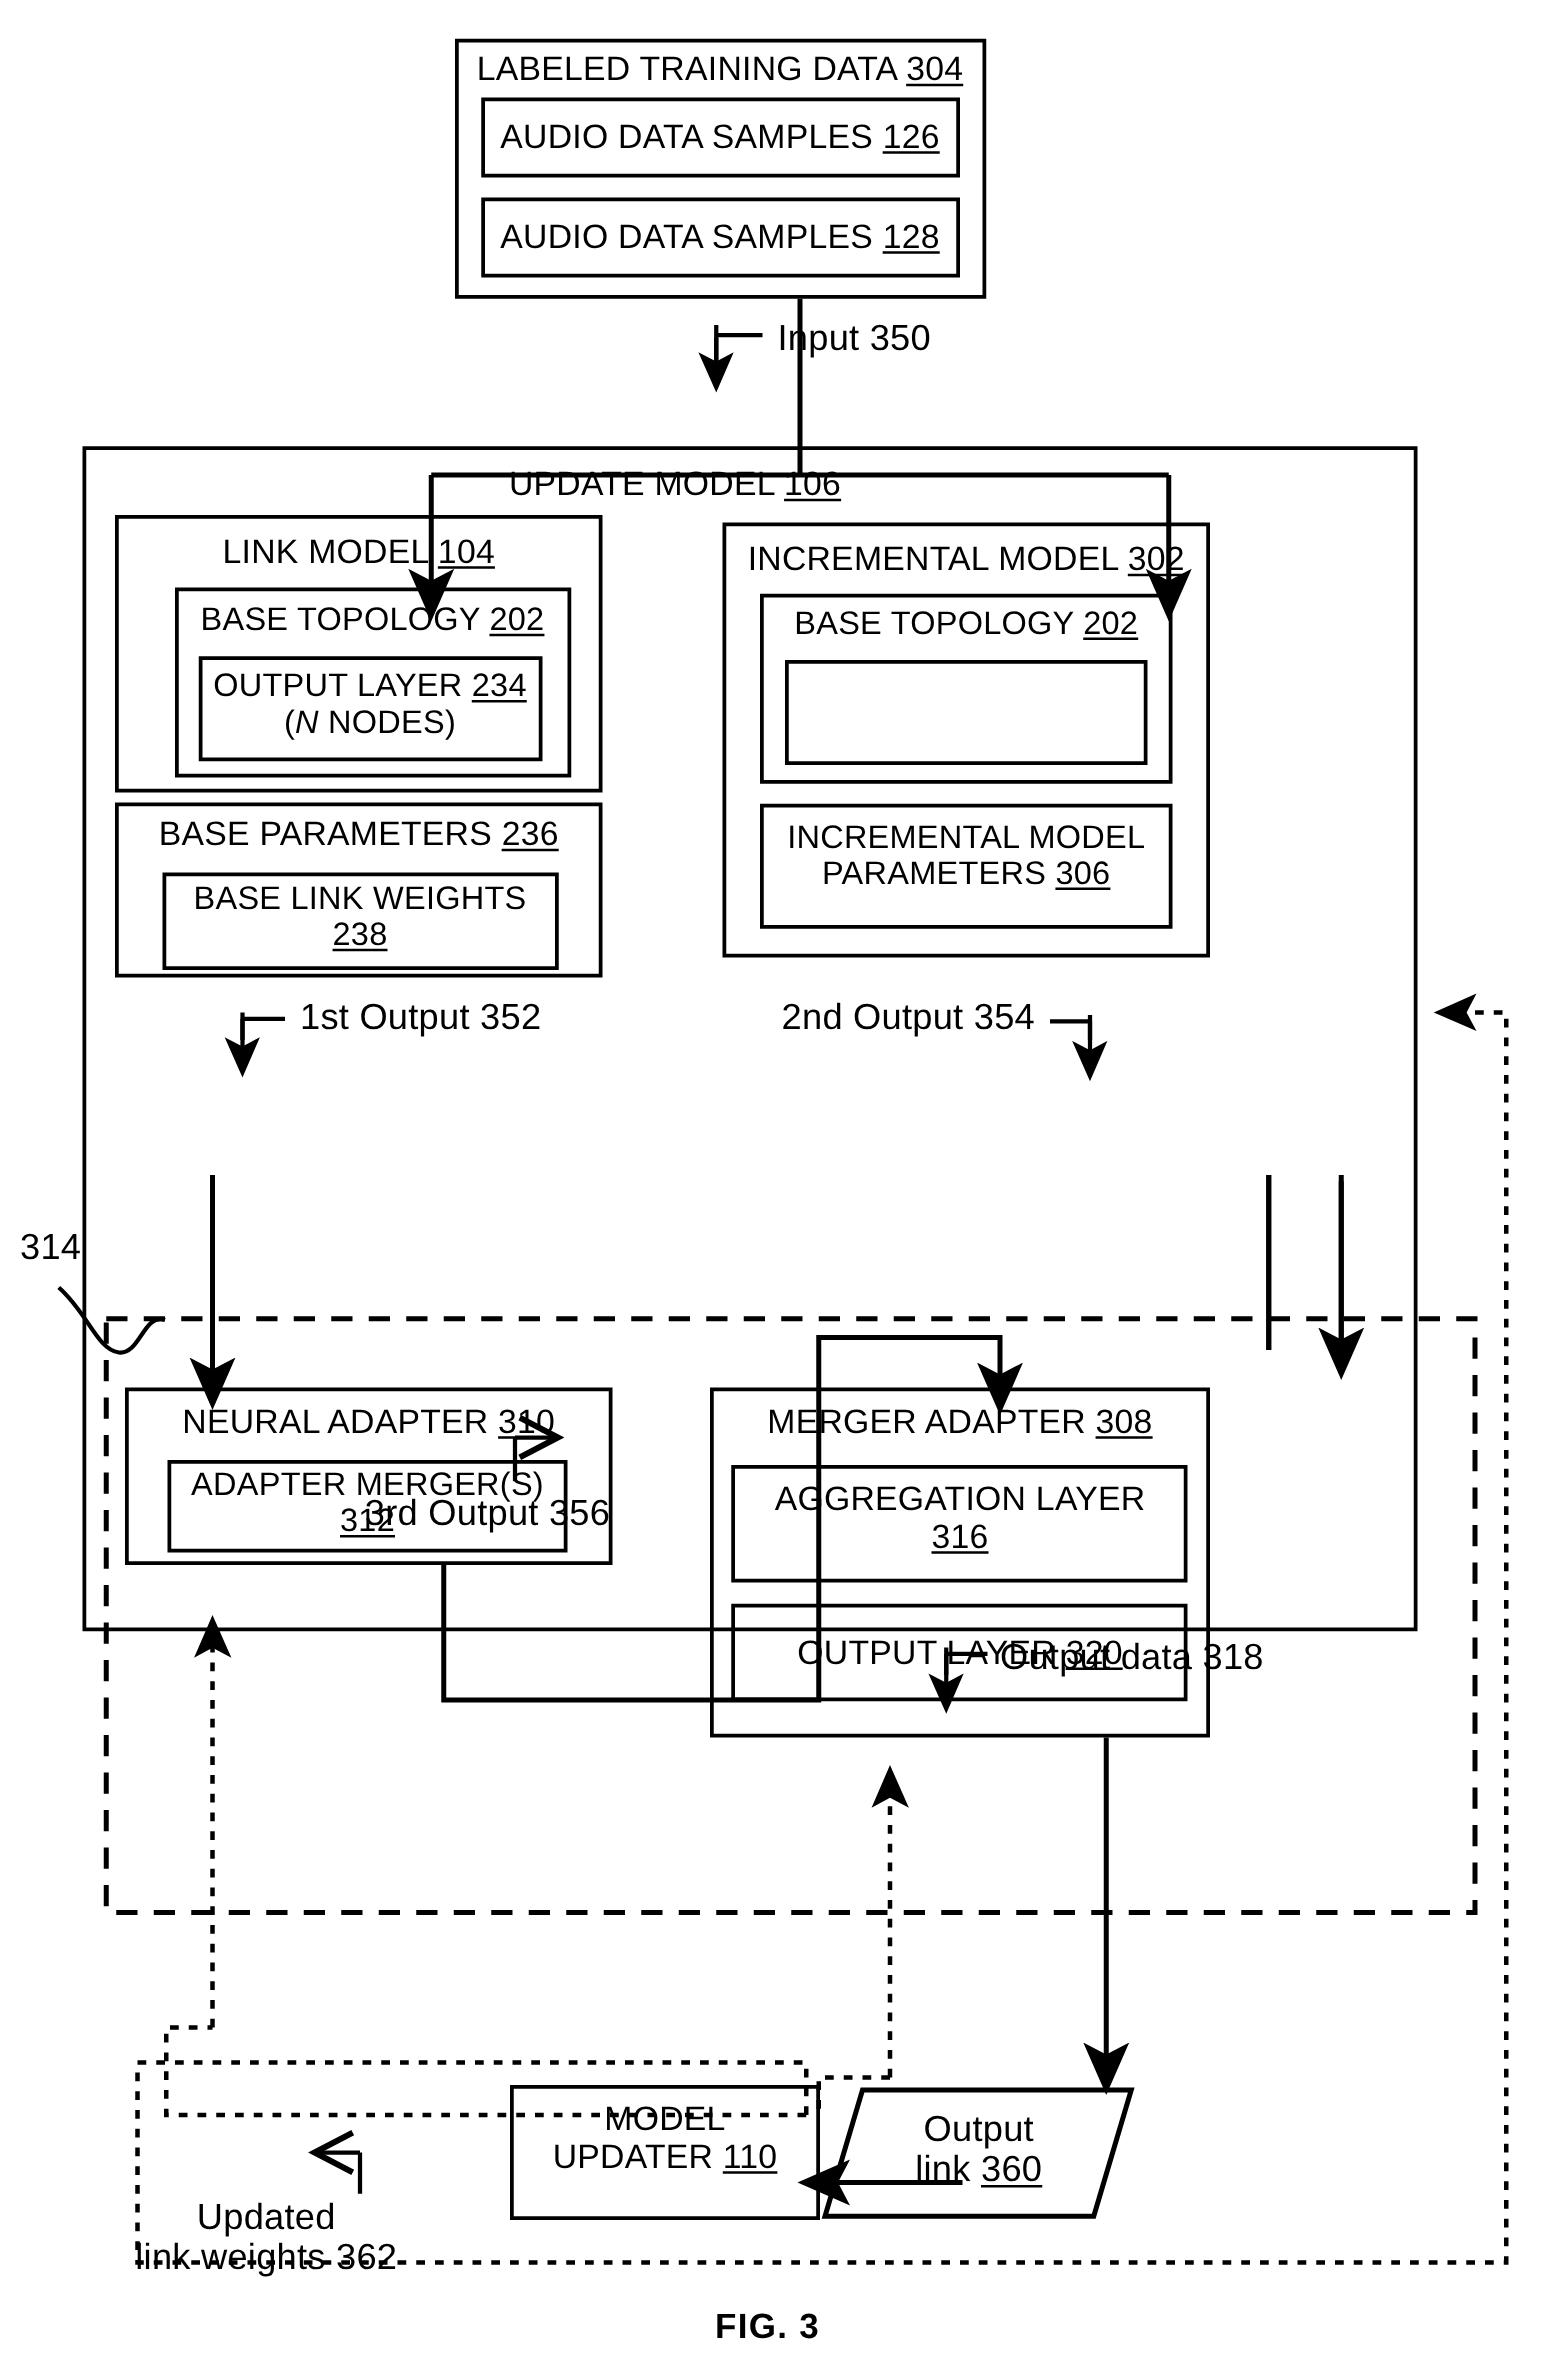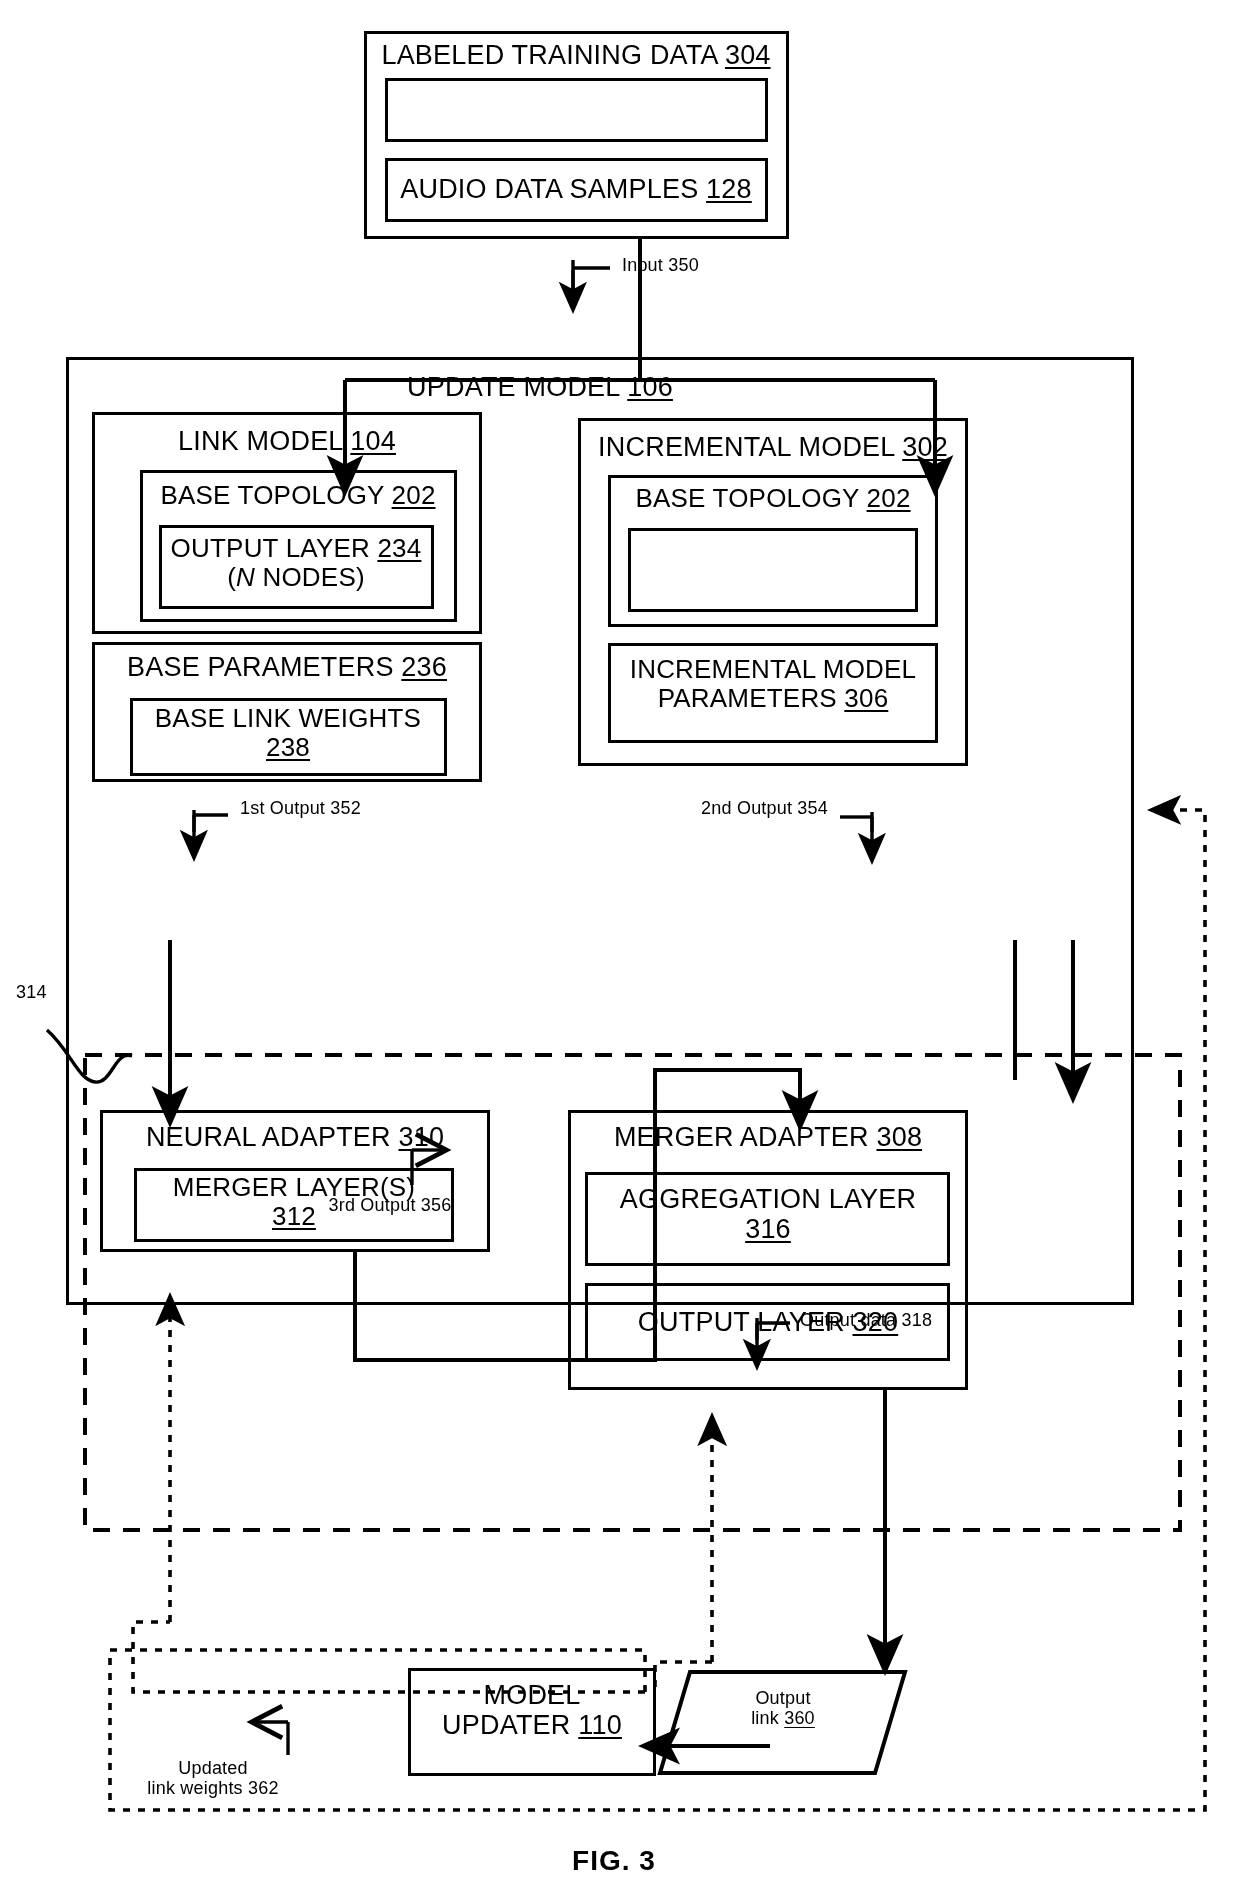--- a/index.html
+++ b/index.html
@@ -27,21 +27,21 @@
   }
   .lbl {
     position: absolute;
     text-align: center;
     line-height: 1.12;
     white-space: nowrap;
     letter-spacing: 0.2px;
   }
   .caps { font-size: 27px; }
   .caps-sm { font-size: 26px; }
-  .mixed { font-size: 18px; }
+  .mixed { font-size: 29px; }
   .u { text-decoration: underline; text-underline-offset: 3px; }
   .ital { font-style: italic; }
   svg.overlay {
     position: absolute;
     left: 0; top: 0;
     width: 1240px;
     height: 1882px;
     pointer-events: none;
   }
   .figcap {
@@ -145,20 +145,24 @@
     <polygon points="690,1652 905,1652 875,1753 660,1753" fill="none" stroke="#000" stroke-width="4"></polygon>
   </svg>
 
   <div class="box" style="left:364px; top:11px; width:425px; height:208px;"></div>
   <div class="lbl caps ctr" style="left:576px; top:20px;">
     <span>LABELED TRAINING DATA</span>
     <span class="u">304</span>
   </div>
 
   <div class="box" style="left:385px; top:58px; width:383px; height:64px;"></div>
+  <div class="lbl caps ctr" style="left:576px; top:74px;">
+    <span>AUDIO DATA SAMPLES</span>
+    <span class="u">126</span>
+  </div>
 
   <div class="box" style="left:385px; top:138px; width:383px; height:64px;"></div>
   <div class="lbl caps ctr" style="left:576px; top:154px;">
     <span>AUDIO DATA SAMPLES</span>
     <span class="u">128</span>
   </div>
 
   <div class="lbl mixed" style="left:622px; top:235px; text-align:left;">Input 350</div>
 
   <div class="box" style="left:66px; top:337px; width:1068px; height:948px;"></div>
@@ -231,21 +235,21 @@
 
   <div class="lbl mixed" style="left:828px; top:778px; text-align:right; transform:translateX(-100%);">2nd Output 354</div>
 
   <div class="box" style="left:100px; top:1090px; width:390px; height:142px;"></div>
   <div class="lbl caps ctr" style="left:295px; top:1102px;">
     <span>NEURAL ADAPTER</span>
     <span class="u">310</span>
   </div>
   <div class="box" style="left:134px; top:1148px; width:320px; height:74px;"></div>
   <div class="lbl caps-sm ctr" style="left:294px; top:1153px;">
-    <div>MERGER LAYER(S)</div>
+    <div>ADAPTER MERGER(S)</div>
     <div class="u">312</div>
   </div>
 
   <div class="box" style="left:568px; top:1090px; width:400px; height:280px;"></div>
   <div class="lbl caps ctr" style="left:768px; top:1102px;">
     <span>MERGER ADAPTER</span>
     <span class="u">308</span>
   </div>
 
   <div class="box" style="left:585px; top:1152px; width:365px; height:94px;"></div>

